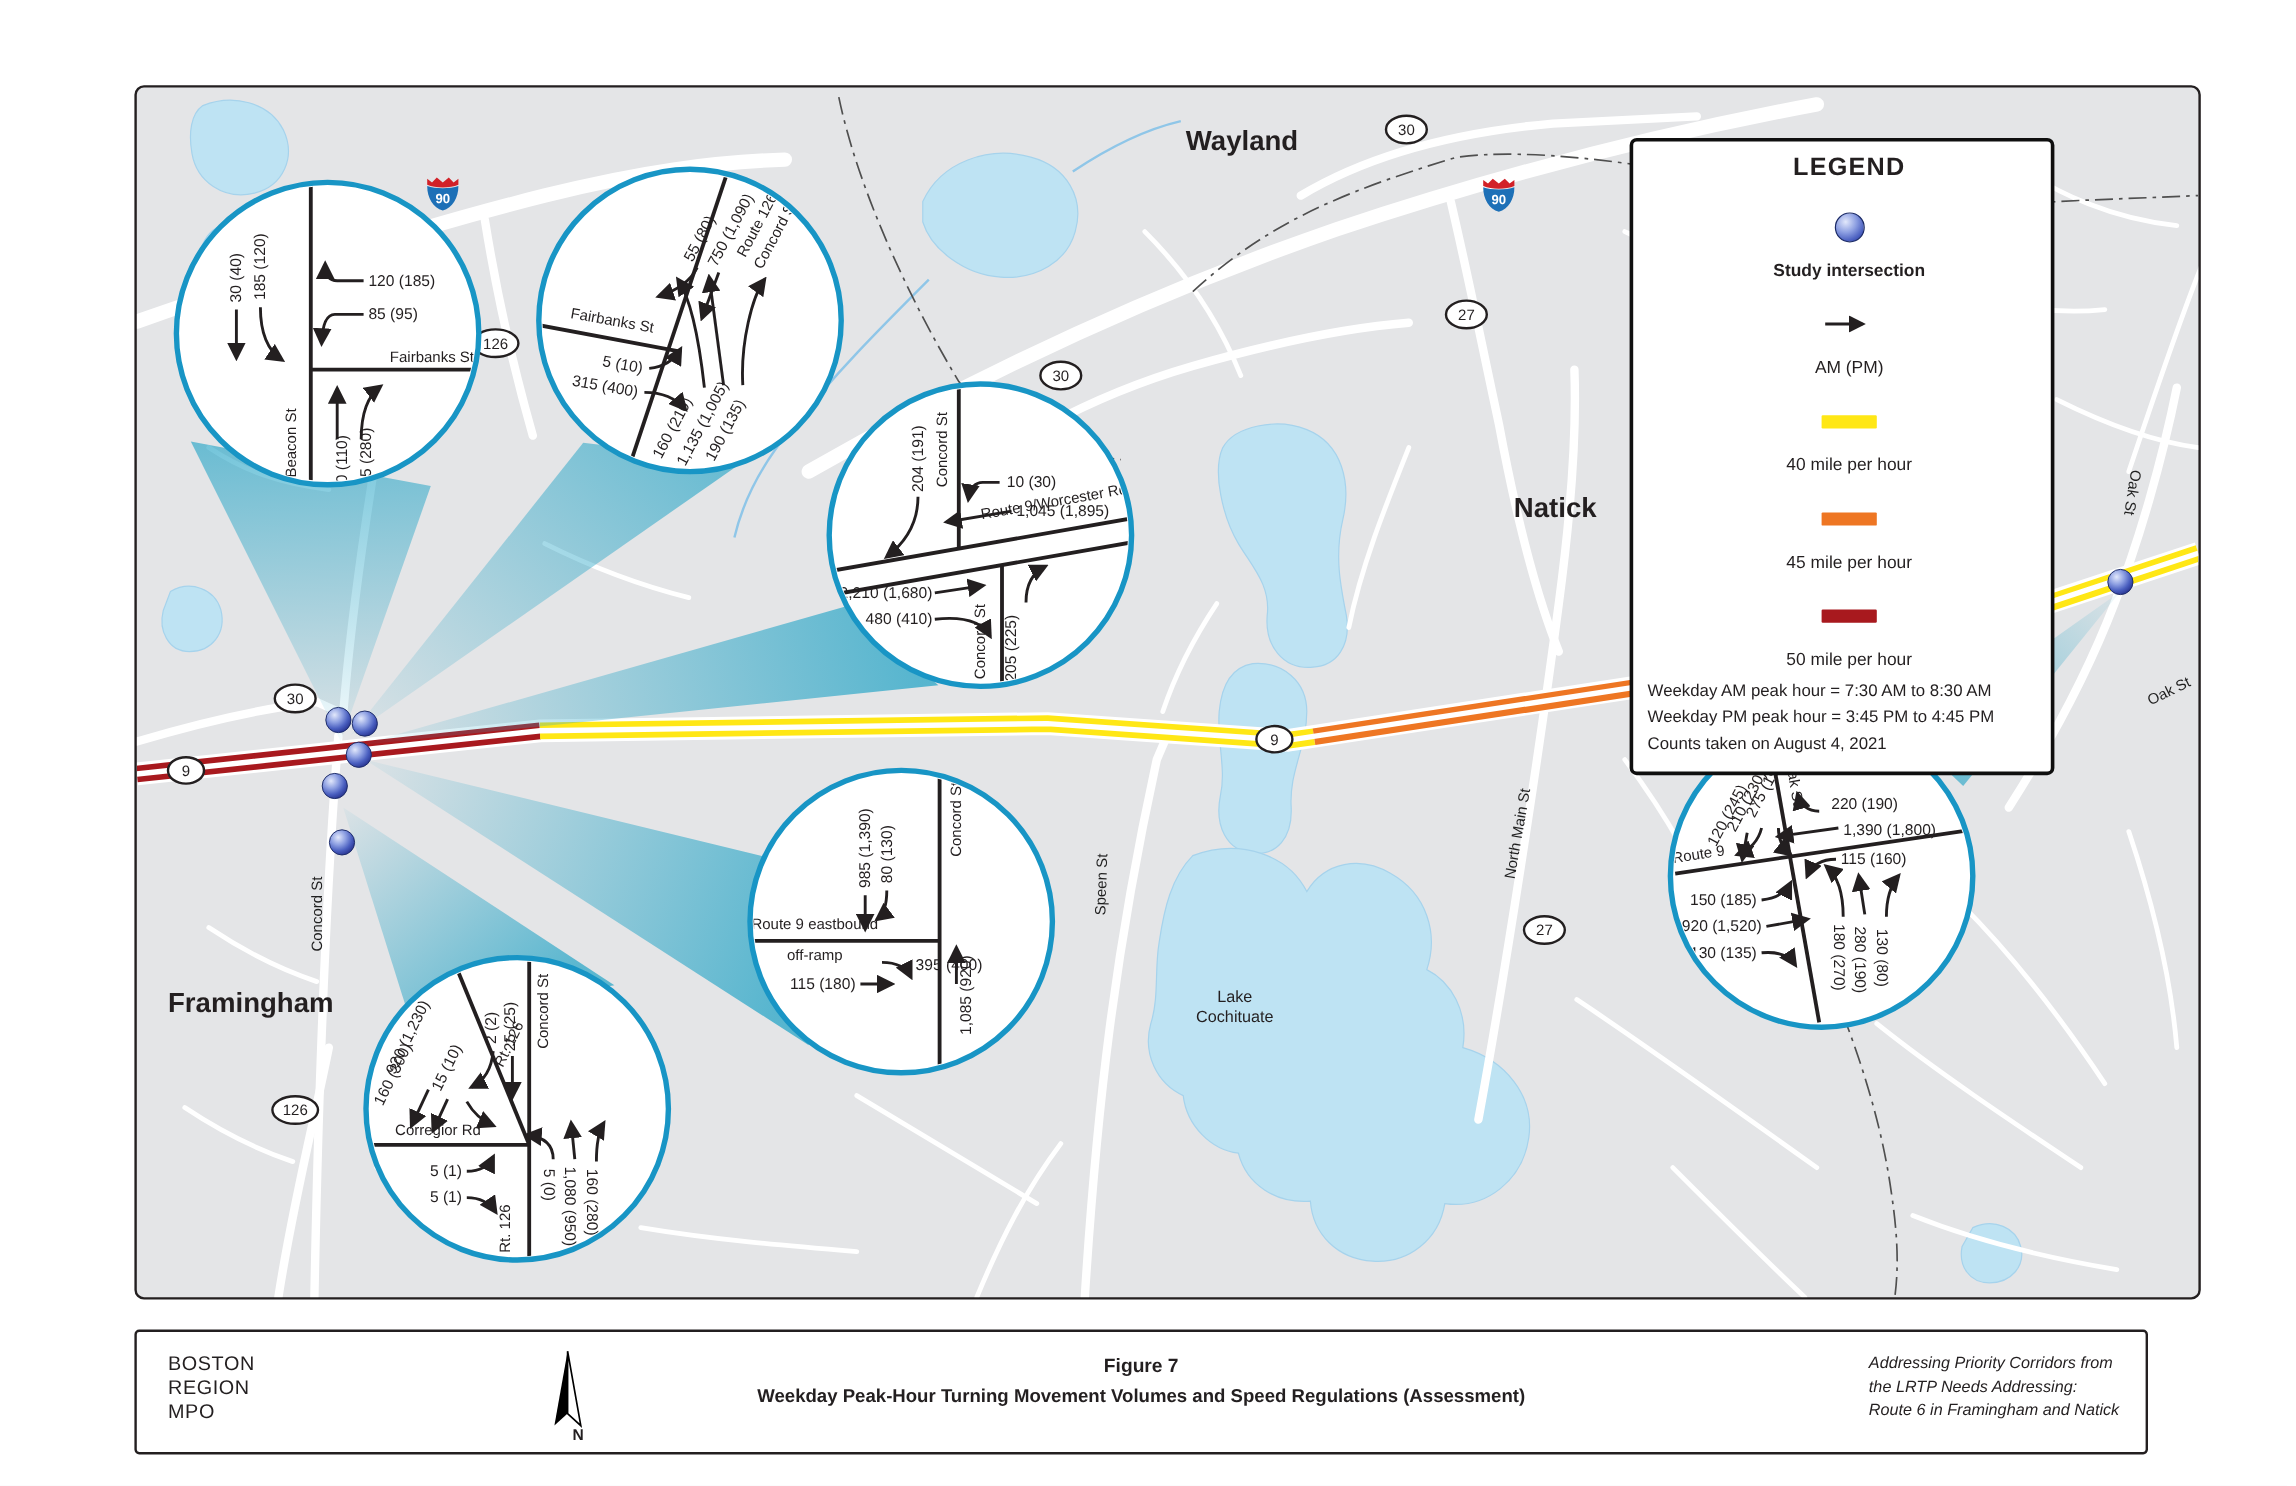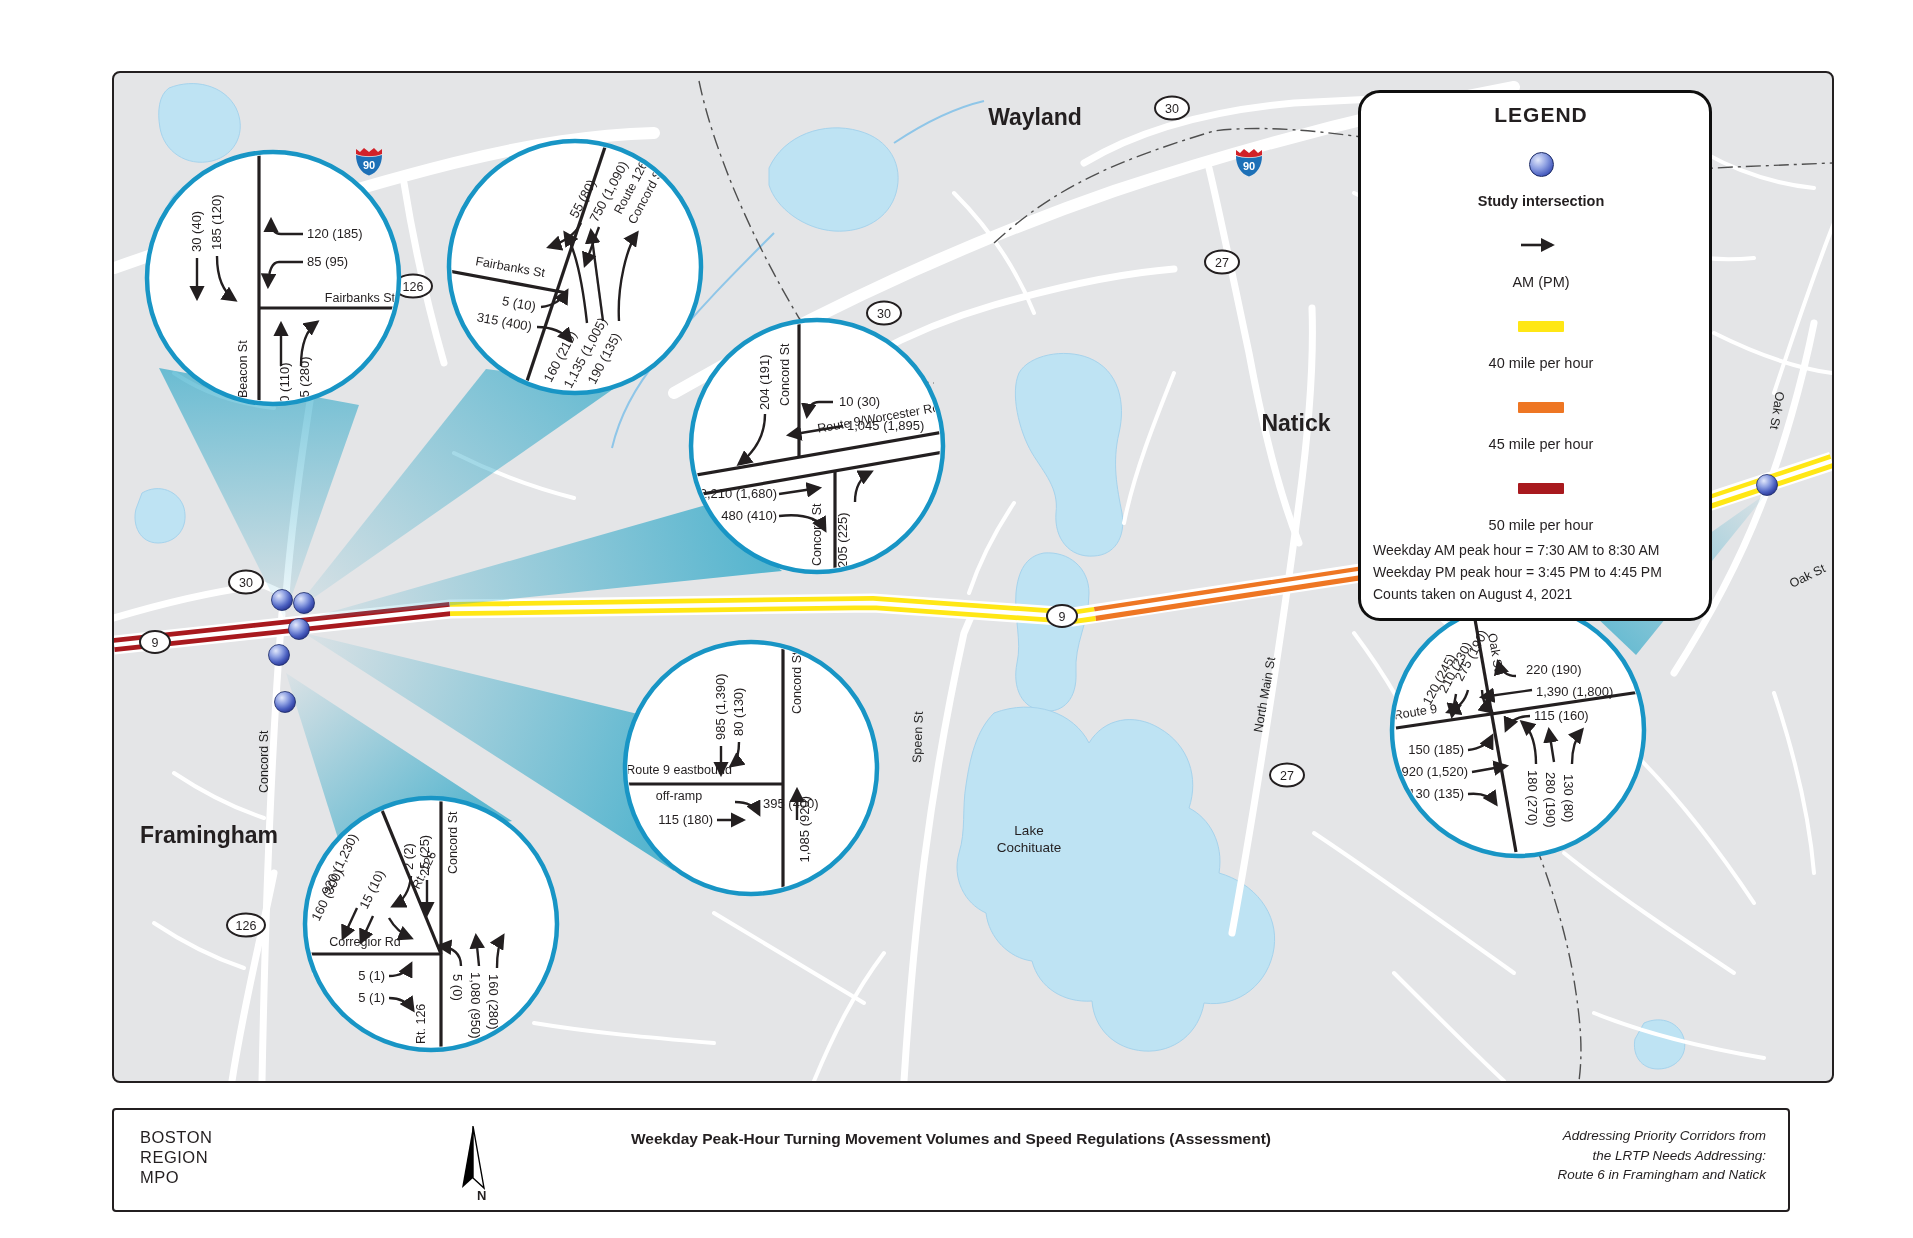--- a/index.html
+++ b/index.html
@@ -2,42 +2,42 @@
 <html><head>
 <meta charset="utf-8">
 <style>
   html,body{margin:0;padding:0;background:#fff;}
   .page{position:relative;width:1913px;height:1238px;background:#ffffff;overflow:hidden;
         font-family:"Liberation Sans",sans-serif;color:#231f20;}
   .map-panel{position:absolute;left:112px;top:71px;width:1718px;height:1008px;
         border:2.5px solid #231f20;border-radius:8px;background:#e4e5e7;overflow:hidden;}
   .map-panel svg{display:block;}
   
-  .legend{position:absolute;left:1358px;top:90px;width:354px;background:#fff;
-        border:3px solid #0f0f0f;border-radius:22px;padding:8px 0 10px 12px;box-sizing:border-box;z-index:30;}
+  .legend{position:absolute;left:1358px;top:115px;width:354px;background:#fff;
+        border:3px solid #0f0f0f;border-radius:6px;padding:8px 0 10px 12px;box-sizing:border-box;z-index:30;}
   .legend-title{text-align:center;font-size:21px;font-weight:bold;letter-spacing:1px;margin:2px 0 8px 0;}
   .legend-row{display:flex;align-items:center;margin:7px 0;flex-direction:column;}
   .legend-ico{width:58px;display:flex;justify-content:center;align-items:center;flex:0 0 58px;}
   .legend-lbl{font-size:14.5px;}
   .legend-lbl.bold{font-weight:bold;}
   .sphere{width:23px;height:23px;border-radius:50%;
         background:radial-gradient(circle at 35% 30%, #e2e8fb 0%, #8ea0e2 40%, #4a5fc0 72%, #27338f 100%);
         border:1px solid #1b2a66;}
   .swatch{width:46px;height:11px;border-radius:1px;}
   .legend-notes{margin-top:9px;border-top:0;}
   .legend-note{font-size:14px;margin:6px 0;}
   
   .footer{position:absolute;left:112px;top:1108px;width:1678px;height:104px;border:2.5px solid #231f20;
         border-radius:4px;background:#fff;box-sizing:border-box;}
   .org{position:absolute;left:26px;top:18px;font-size:16.5px;letter-spacing:.5px;line-height:1.2;}
   .north{position:absolute;left:344px;top:12px;}
   .fig-center{position:absolute;left:0;right:0;top:20px;text-align:center;}
   .fig-label{font-size:16px;font-weight:bold;margin-bottom:7px;}
   .fig-title{font-size:15.5px;font-weight:bold;}
-  .credit{position:absolute;right:22px;top:16px;text-align:right;font-style:italic;font-size:13.5px;line-height:1.45;}
+  .credit{position:absolute;right:22px;top:16px;font-style:italic;font-size:13.5px;line-height:1.45;}
   
   text{font-family:"Liberation Sans",sans-serif;fill:#231f20;}
   .t-town{font-size:23px;font-weight:bold;}
   .t-street{font-size:12.5px;fill:#1f1f1f;}
   .t-lake{font-size:13.5px;}
   .t-shield{font-size:12.5px;}
   .t-i90{font-size:11px;font-weight:bold;fill:#ffffff;}
   .t-mv{font-size:13px;}
   .t-cs{font-size:12.5px;}
   .mv{fill:none;stroke:#231f20;stroke-width:2.4;}
@@ -464,20 +464,21 @@
       <div>MPO</div>
     </div>
     <div class="north">
       <svg width="34" height="80">
         <path d="M15,4 L15,56 L4,66 Z" fill="#000"></path>
         <path d="M15,4 L26,66 L15,56 Z" fill="#fff" stroke="#000" stroke-width="1.4"></path>
         <text x="19" y="78" font-size="13" font-weight="bold">N</text>
       </svg>
     </div>
     <div class="fig-center">
+      <div class="fig-label">Figure 7</div>
       <div class="fig-title">Weekday Peak-Hour Turning Movement Volumes and Speed Regulations (Assessment)</div>
     </div>
     <div class="credit">
       <div>Addressing Priority Corridors from</div>
       <div>the LRTP Needs Addressing:</div>
       <div>Route 6 in Framingham and Natick</div>
     </div>
   </div>
 
 </div>

